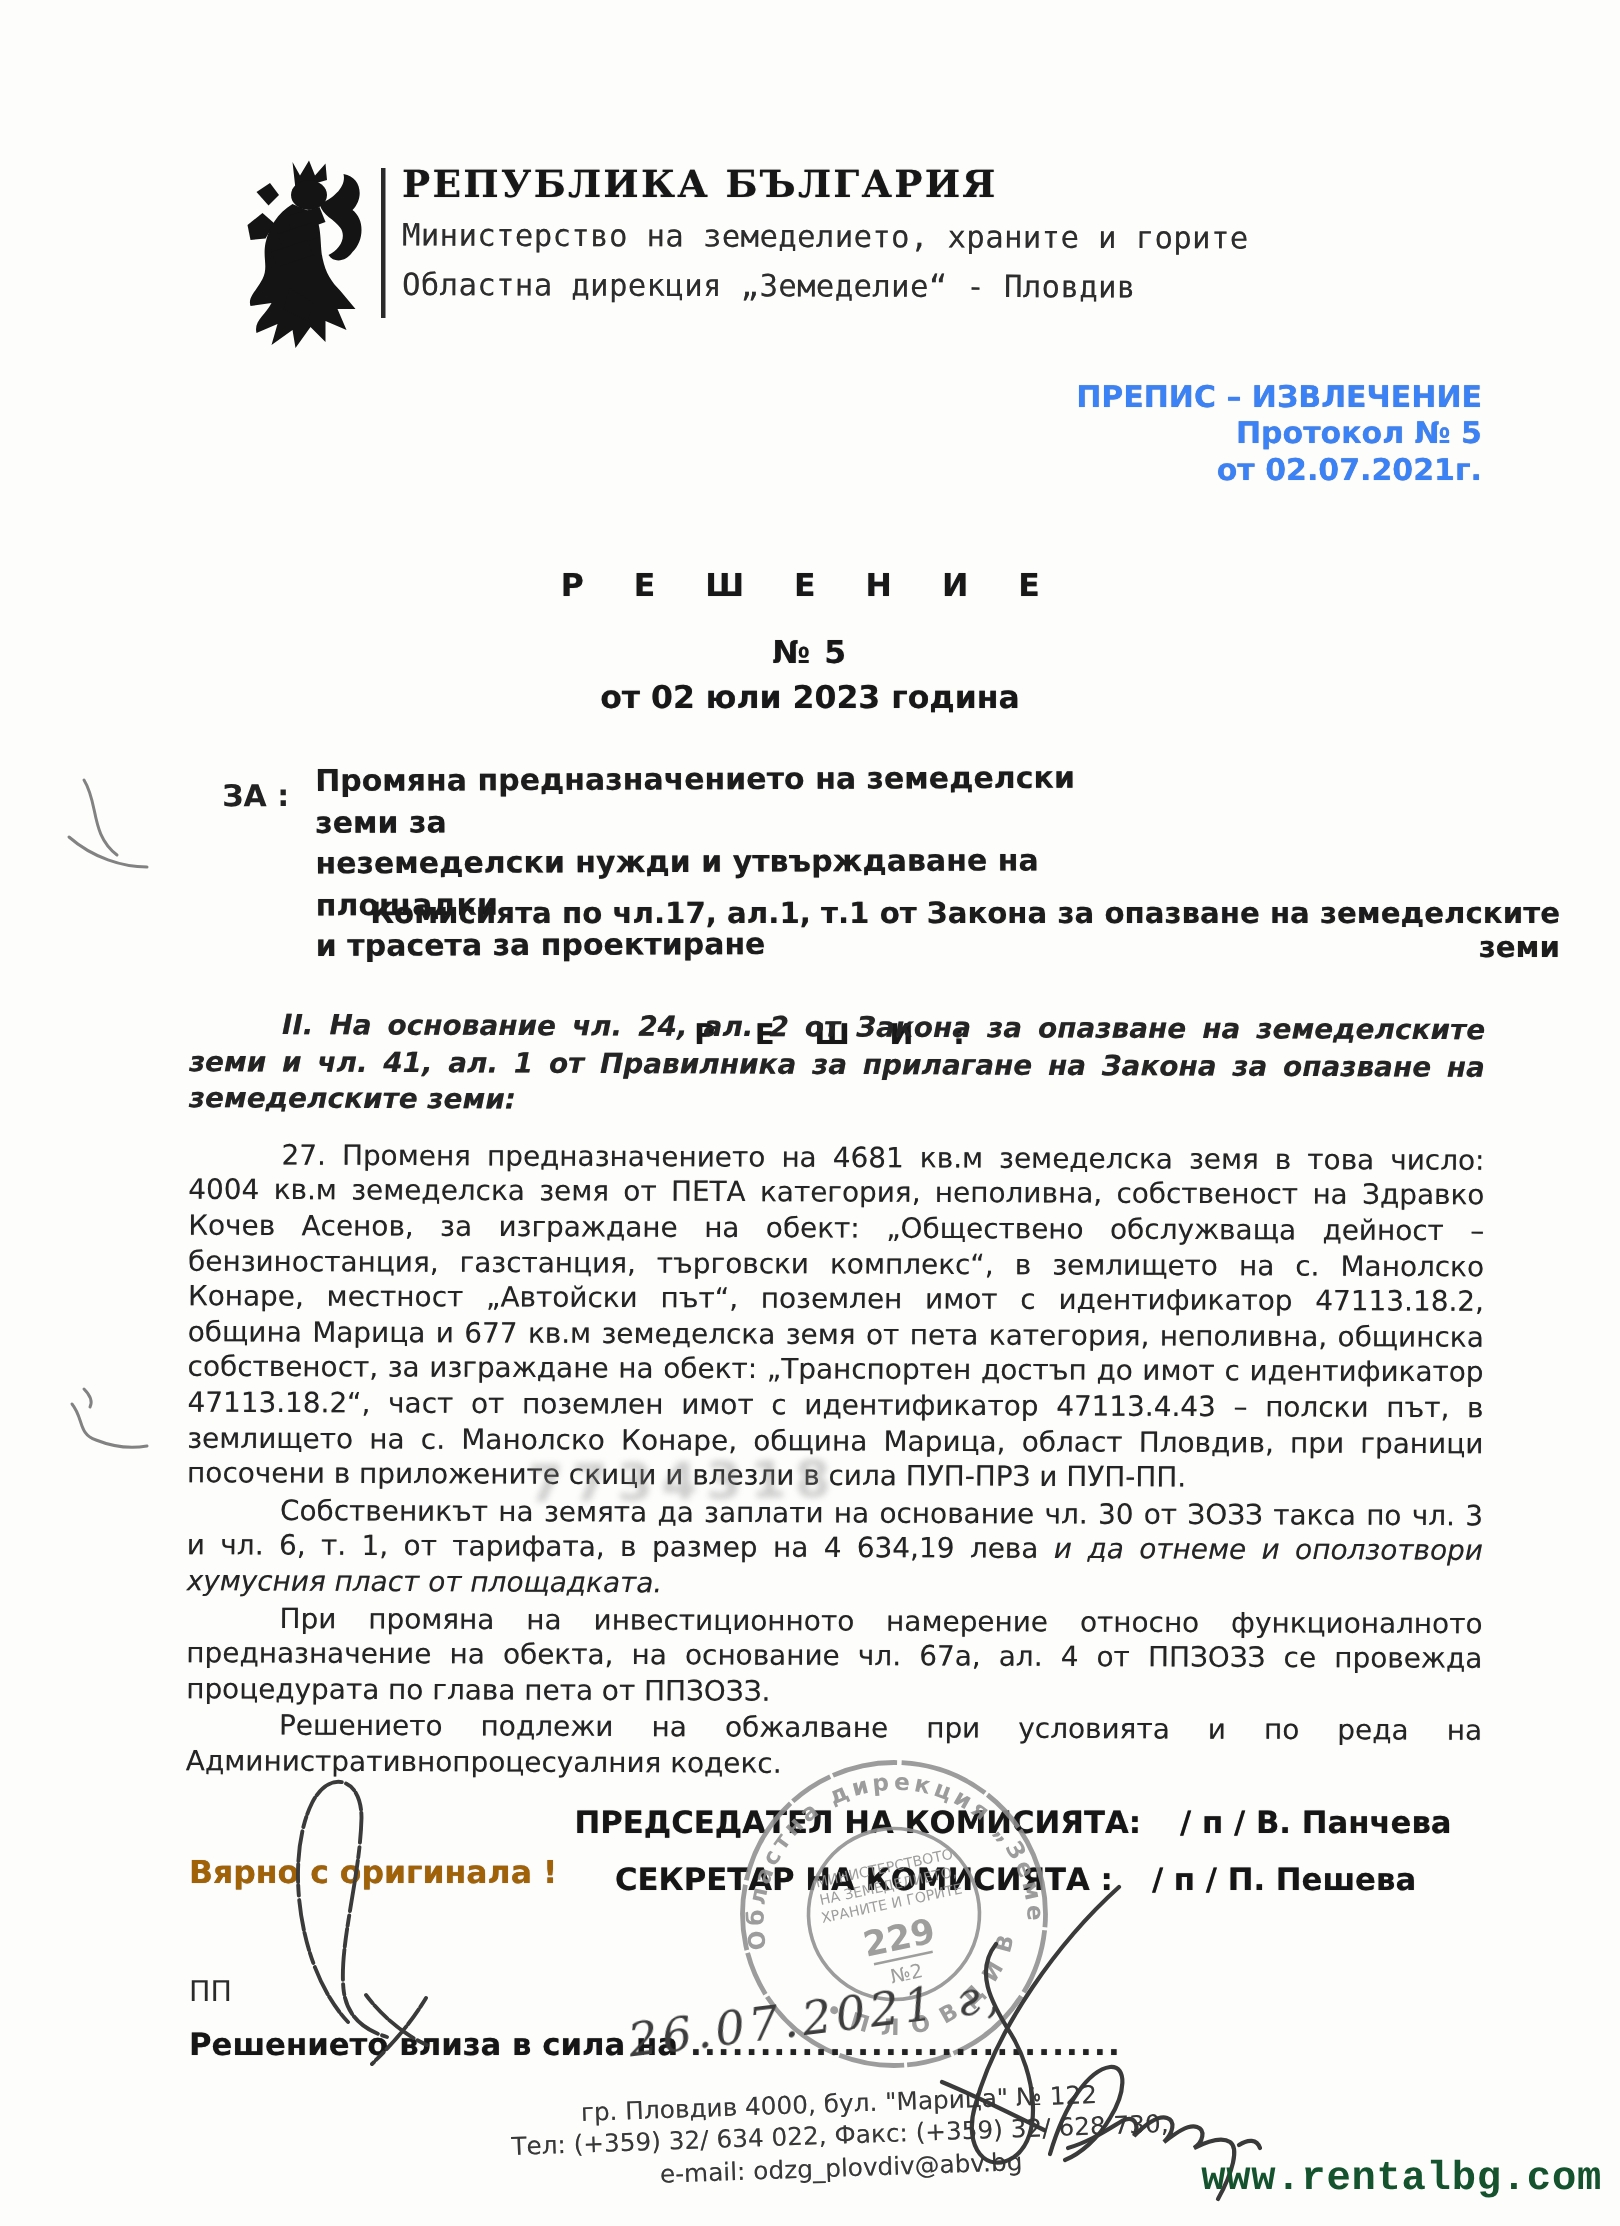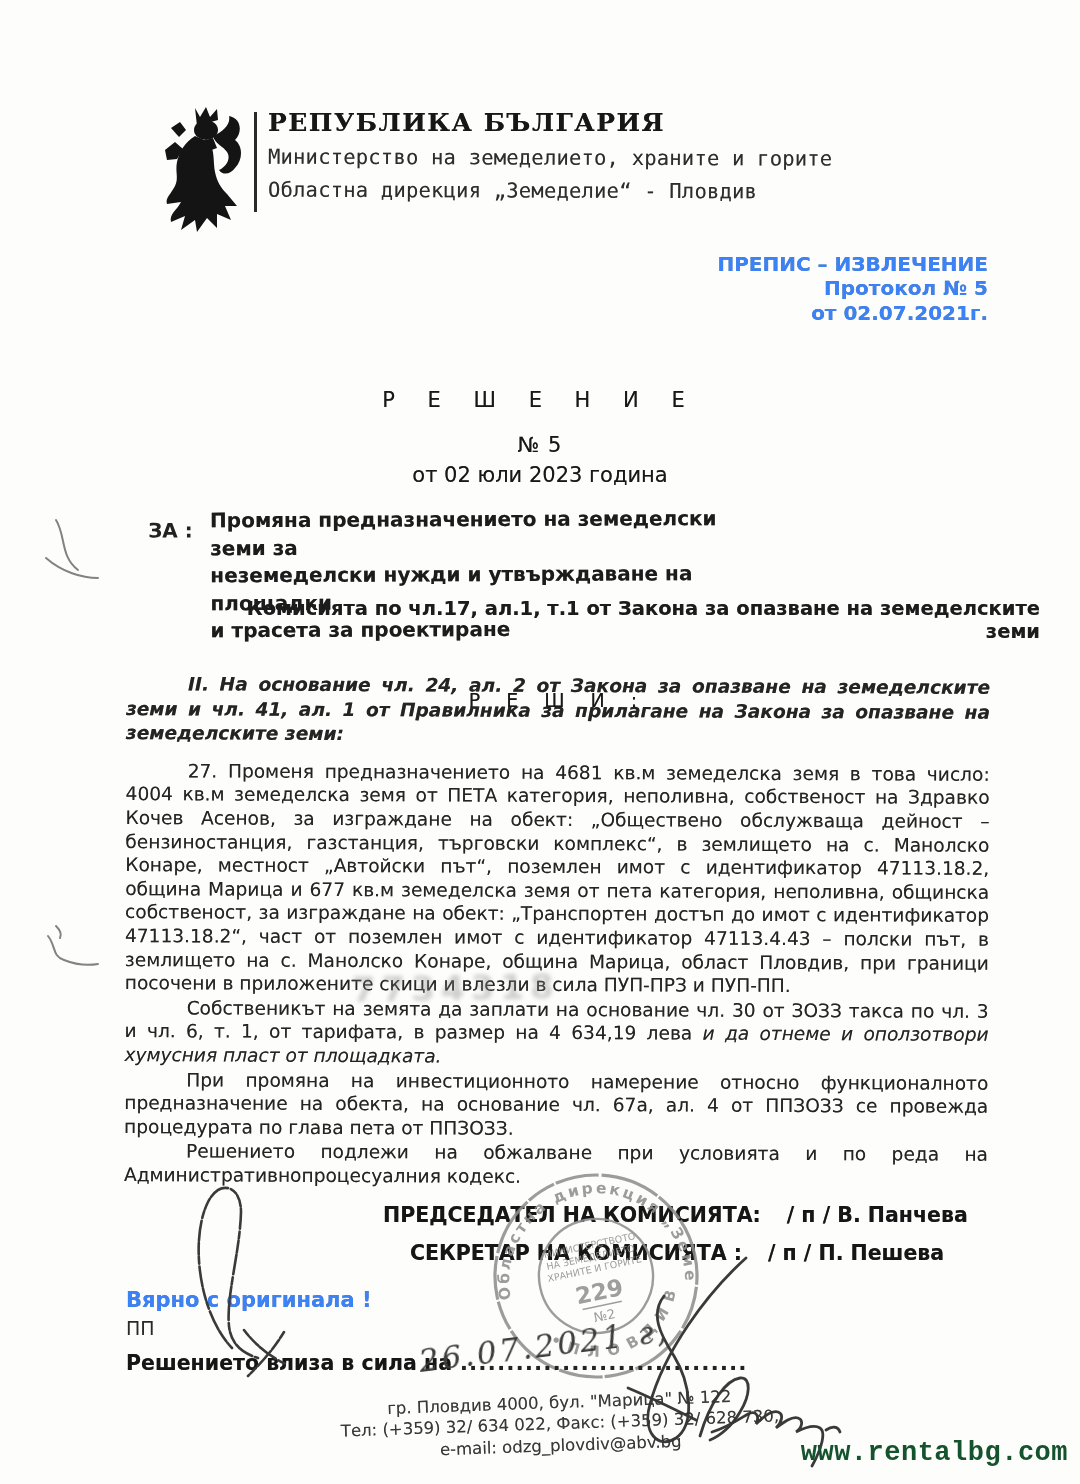--- a/index.html
+++ b/index.html
@@ -25,21 +25,21 @@
     text-shadow:0 0 .4px rgba(0,0,0,.35);
     transform:rotate(.2deg);
   }
   
   .copy-block{
     position:absolute;right:92px;top:252px;text-align:right;
     font-weight:bold;font-size:20px;line-height:1.22;color:#3b82f6;
     text-shadow:0 0 .5px rgba(0,0,0,.5);
   }
   
-  .t-center{position:absolute;left:0;width:1080px;text-align:center;font-weight:normal;color:#181818;text-shadow:0 0 .5px rgba(0,0,0,.5);margin-top:10px;}
+  .t-center{position:absolute;left:0;width:1080px;text-align:center;font-weight:bold;color:#181818;text-shadow:0 0 .5px rgba(0,0,0,.5);}
   .t-decision{top:378px;font-size:21px;letter-spacing:13px;}
   .t-number{top:423px;font-size:21px;letter-spacing:1px;}
   .t-date{top:453px;font-size:21px;}
   .t-reshi{top:679px;font-size:19px;letter-spacing:10px;padding-left:18px;}
   
   .subject{position:absolute;left:148px;top:506px;width:720px;transform:rotate(-.25deg);}
   .subject .za{position:absolute;left:0;top:0;font-weight:bold;font-size:20px;margin-top:11px;}
   .subject .za-text{
     position:absolute;left:62px;top:0;width:560px;font-weight:bold;font-size:20px;
     line-height:1.38;white-space:pre-line;color:#1c1c1c;text-shadow:0 0 .5px rgba(0,0,0,.45);
@@ -57,21 +57,21 @@
   }
   .body-text p{margin:0 0 1px 0;text-indent:62px;}
   .p-basis{font-weight:bold;font-style:italic;margin-bottom:13px !important;line-height:24.6px;}
   .italic{font-style:italic;}
   
   .sig-row{position:absolute;font-weight:bold;font-size:20.5px;color:#161616;text-shadow:0 0 .5px rgba(0,0,0,.5);}
   .sig-row .sig-val{margin-left:26px;}
   .sig-chair{left:383px;top:1203px;}
   .sig-secr{left:410px;top:1241px;}
   
-  .true-copy{position:absolute;left:126px;top:1288px;font-weight:bold;font-size:21px;color:#3b82f6;text-shadow:0 0 .5px rgba(0,0,0,.5);}
+  .true-copy{position:absolute;left:126px;top:1236px;font-weight:bold;font-size:21px;color:#a16207;text-shadow:0 0 .5px rgba(0,0,0,.5);}
   .pp{position:absolute;left:126px;top:1317px;font-size:19px;color:#2a2a2a;}
   .effective{position:absolute;left:126px;top:1351px;font-weight:bold;font-size:20.5px;color:#161616;white-space:nowrap;text-shadow:0 0 .5px rgba(0,0,0,.5);}
   .effective .dots{font-weight:bold;letter-spacing:1.5px;margin-left:8px;color:#222;}
   .hand-date{
     position:absolute;left:418px;top:1326px;width:280px;
     font-family:"DejaVu Serif","Liberation Serif",serif;font-style:italic;
     font-size:31px;color:#3d3d3d;letter-spacing:3px;transform:rotate(-7deg);
     filter:blur(.2px);
   }
   

